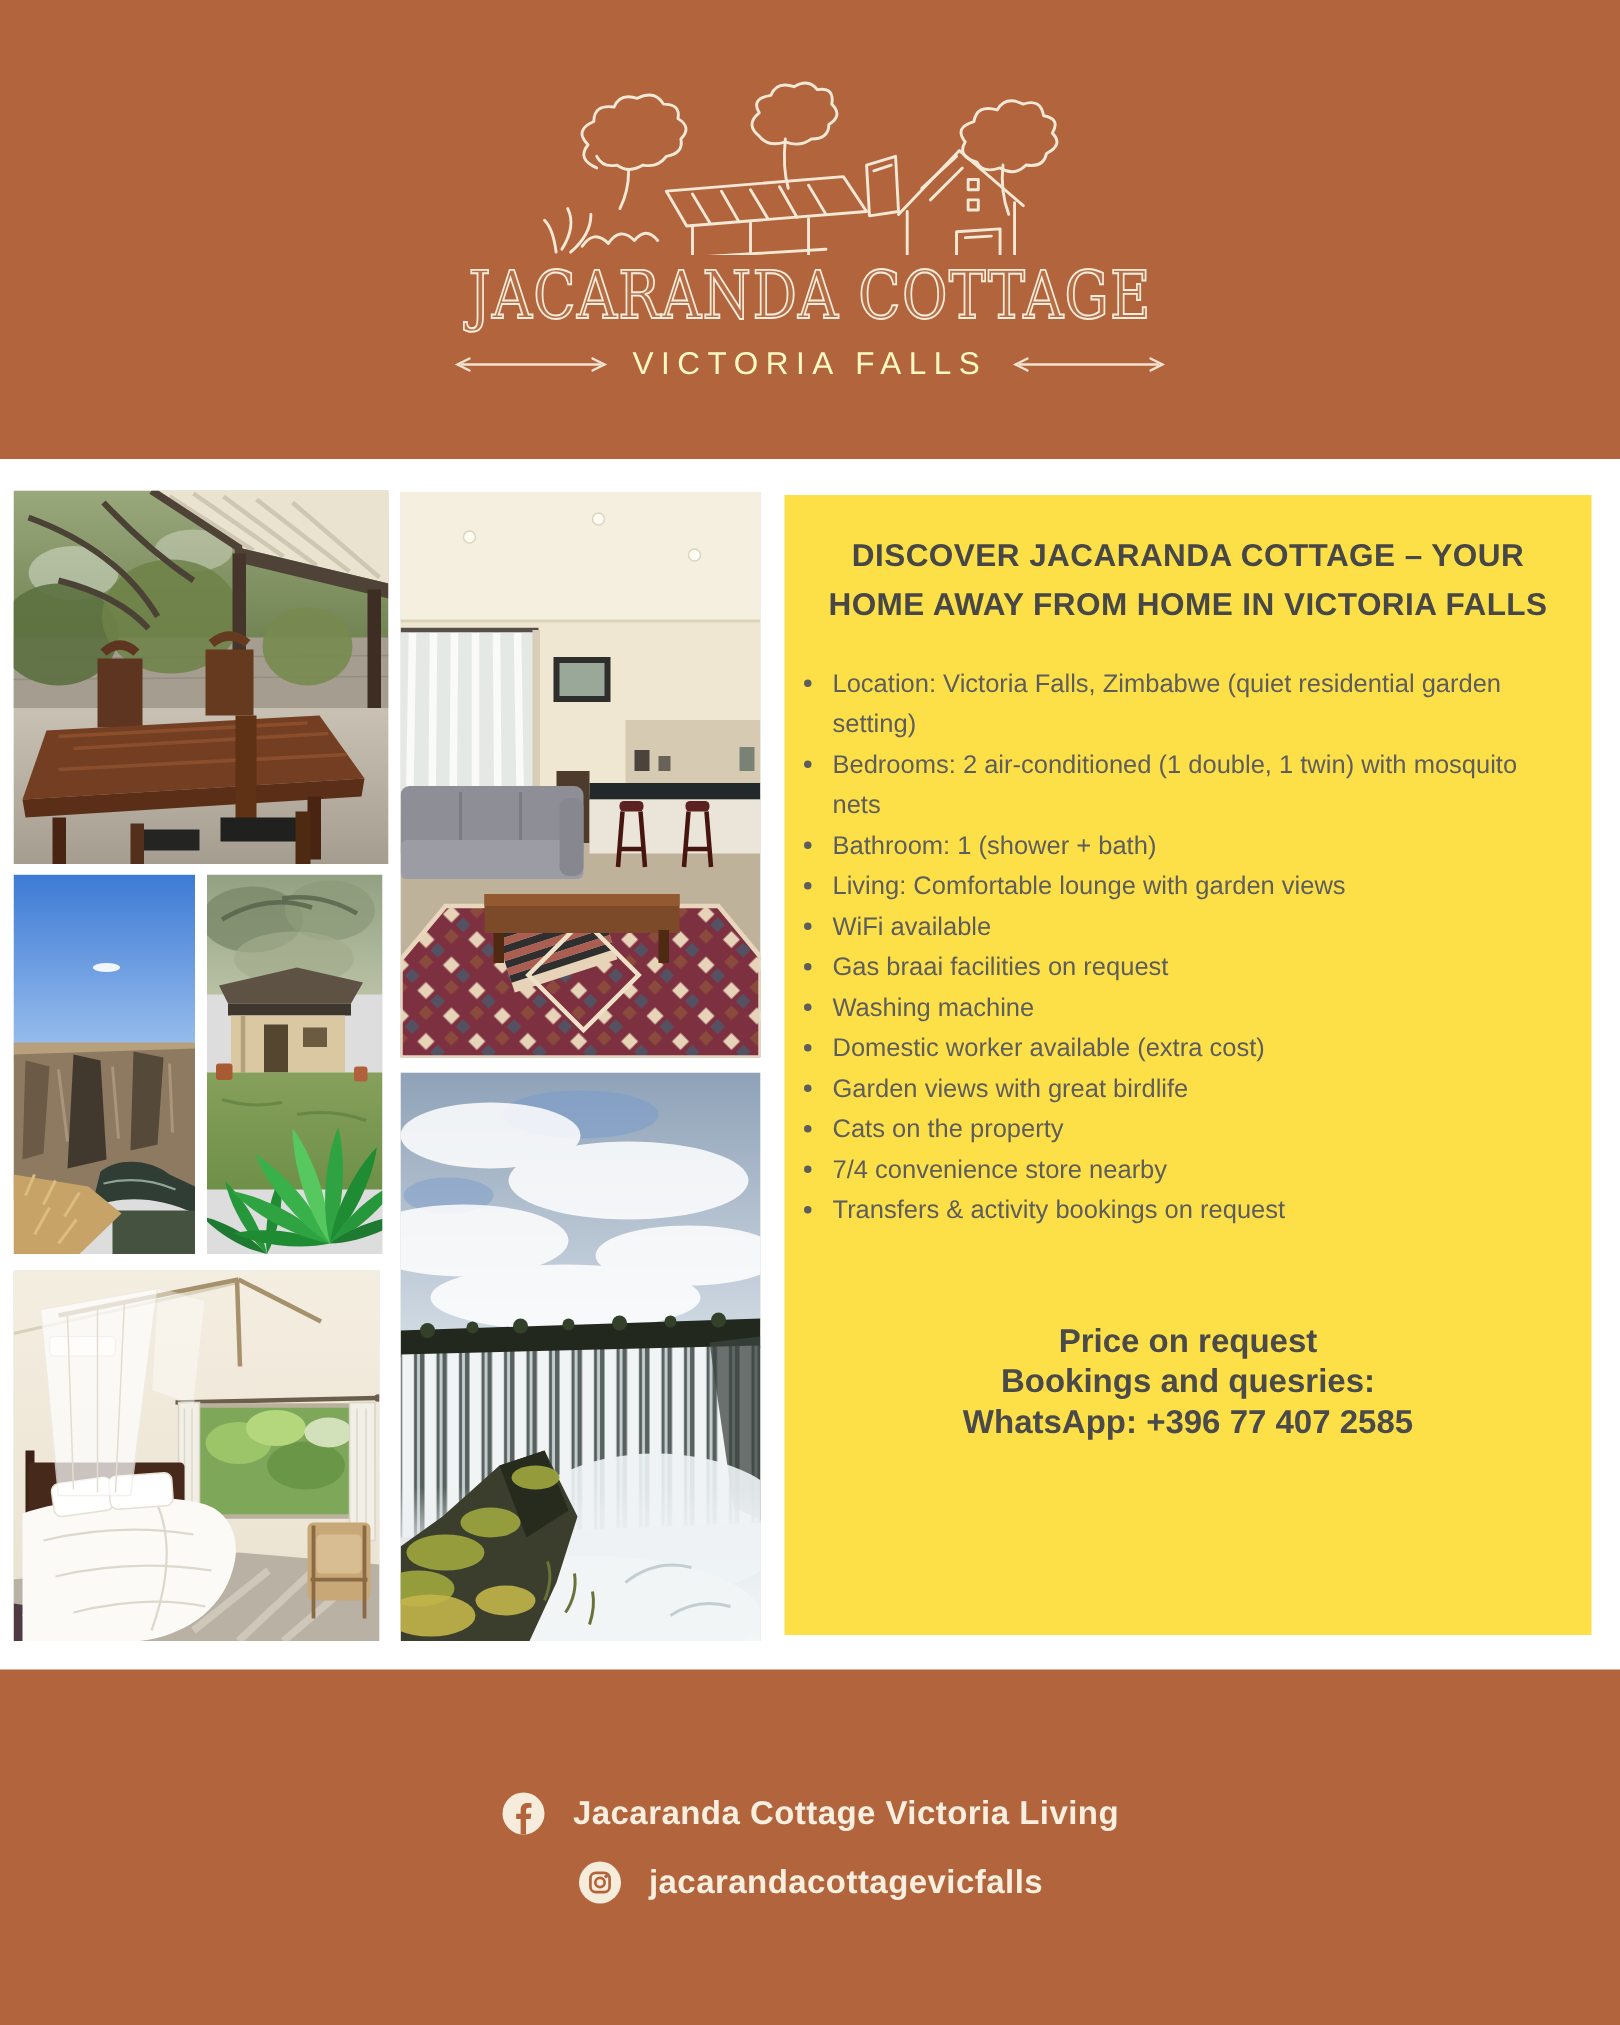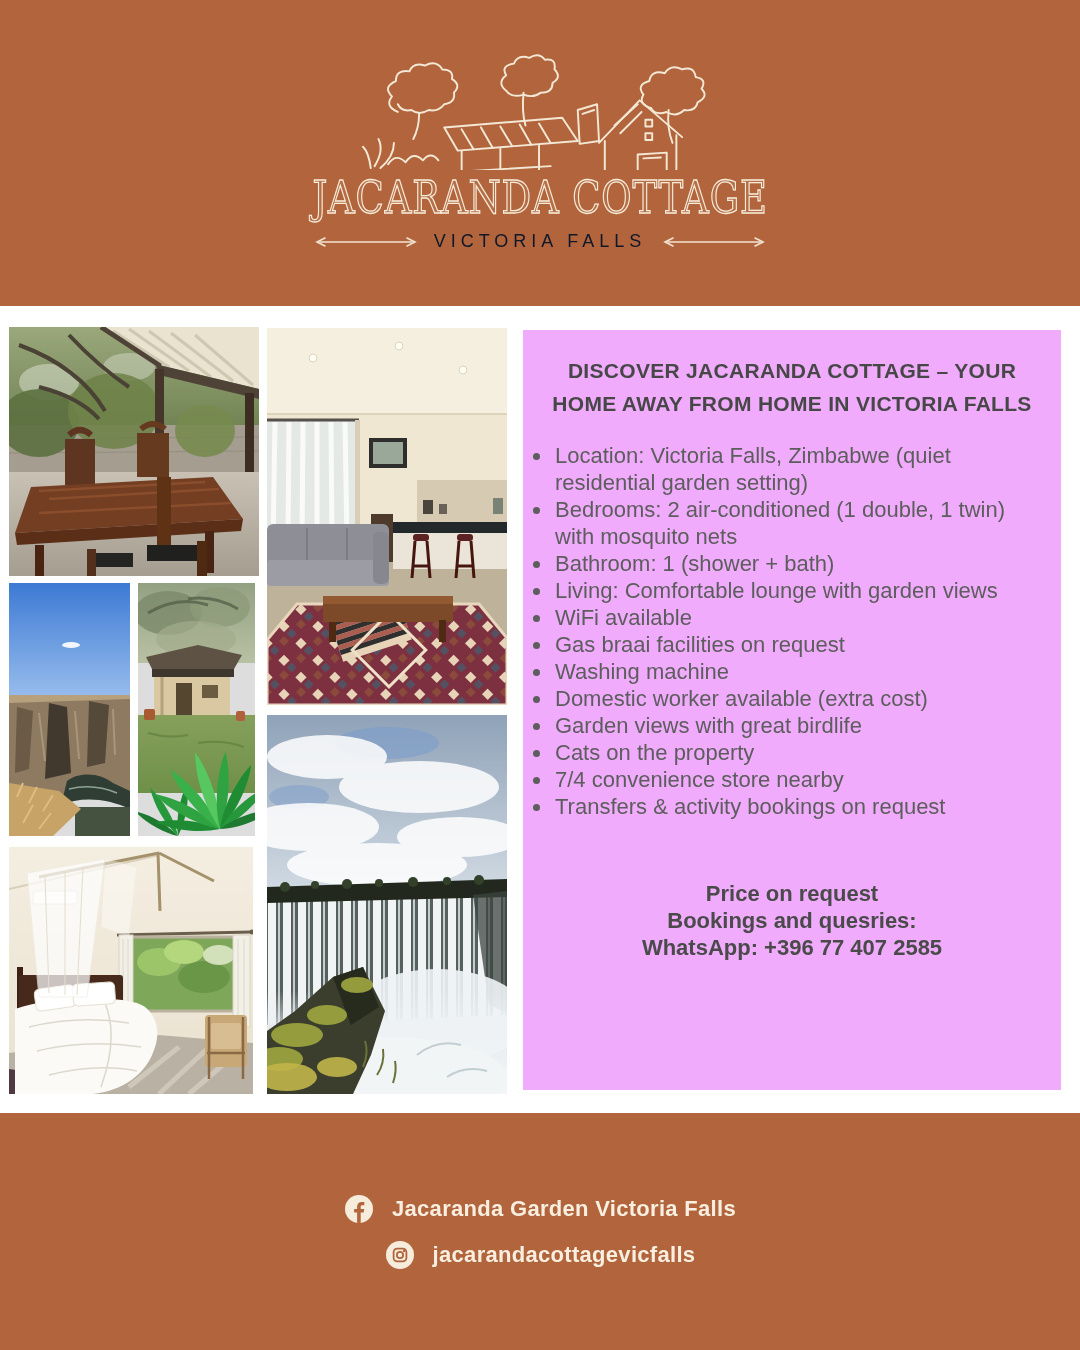--- a/index.html
+++ b/index.html
@@ -19,45 +19,45 @@
   .brand-name {
     margin: 2px 0 0; font-family: "DejaVu Serif", serif; font-weight: 400;
     font-size: 44px; letter-spacing: 1px; color: #f6ecdb;
     transform: scaleX(0.84); transform-origin: center; white-space: nowrap;
   }
   @supports (-webkit-text-stroke: 1px #000) {
     .brand-name { color: rgba(246,236,219,0.07); -webkit-text-stroke: 1.3px #f6ecdb; }
   }
   .subtitle-row { display: flex; align-items: center; gap: 16px; margin-top: 8px; }
   .brand-subtitle {
-    color: #0f172a; font-size: 18px; letter-spacing: 5px; font-weight: 400; white-space: nowrap;
+    color: #fef9c3; font-size: 21px; letter-spacing: 5px; font-weight: 400; white-space: nowrap;
   }
   
   .content { position: absolute; top: 306px; left: 0; width: 1080px; height: 807px; background: #fff; }
   .photo { position: absolute; margin: 0; overflow: hidden; background: #ddd; }
   .photo svg { display: block; width: 100%; height: 100%; }
   .p-dining    { left: 9px;   top: 21px;  width: 250px; height: 249px; }
   .p-living    { left: 267px; top: 22px;  width: 240px; height: 377px; }
   .p-gorge     { left: 9px;   top: 277px; width: 121px; height: 253px; }
   .p-garden    { left: 138px; top: 277px; width: 117px; height: 253px; }
   .p-bedroom   { left: 9px;   top: 541px; width: 244px; height: 247px; }
   .p-waterfall { left: 267px; top: 409px; width: 240px; height: 379px; }
   
   .panel {
     position: absolute; left: 523px; top: 24px; width: 538px; height: 760px;
-    background: #f0abfc; color: #5d5d5d;
+    background: #fde047; color: #5d5d5d;
   }
   .panel-heading {
     margin: 24px 14px 0; text-align: center; color: #474747;
     font-size: 21px; line-height: 33px; font-weight: bold; letter-spacing: 0.3px;
   }
   .panel-intro { margin: 24px 22px 0 8px; font-size: 17.5px; line-height: 32px; }
   .feature-list {
     margin: 22px 26px 0 12px; padding-left: 18px;
-    font-size: 22px; line-height: 27px; list-style: disc;
+    font-size: 17px; line-height: 27px; list-style: disc;
   }
   .feature-list li { padding-left: 2px; }
   .pricing {
     margin-top: 60px; text-align: center; color: #4a4a4a;
     font-size: 22px; line-height: 27px; font-weight: bold;
   }
   
   .footer {
     position: absolute; top: 1113px; left: 0; width: 1080px; height: 237px;
     background: #b2653c; display: flex; flex-direction: column;
@@ -459,21 +459,21 @@
         <svg width="30" height="30" viewBox="0 0 30 30">
           <defs>
               <clipPath id="fb-clip">
                 <circle cx="15" cy="15" r="14"></circle>
               </clipPath>
             </defs>
           <circle cx="15" cy="15" r="14" fill="#f6ecdb"></circle>
           <path clip-path="url(#fb-clip)" fill="#b2653c" d="M16.7 29 V18.6 h3 l.5 -3.5 h-3.5 v-2.2 c0 -1 .35 -1.7 1.75 -1.7 h1.85 V8.1 c-.32 -.05 -1.42 -.14 -2.7 -.14 -2.68 0 -4.5 1.63 -4.5 4.62 v2.52 H10.1 v3.5 h3 V29 Z"></path>
         </svg>
       </span>
-      <span class="label">Jacaranda Garden Victoria Falls</span>
+      <span class="label">Jacaranda Cottage Victoria Living</span>
     </div>
     <div class="f-row">
       <span class="f-icon">
         <svg width="30" height="30" viewBox="0 0 30 30">
           <circle cx="15" cy="15" r="14" fill="#f6ecdb"></circle>
           <rect x="8.6" y="8.6" width="12.8" height="12.8" rx="3.6" fill="none" stroke="#b2653c" stroke-width="1.8"></rect>
           <circle cx="15" cy="15" r="3.1" fill="none" stroke="#b2653c" stroke-width="1.8"></circle>
           <circle cx="19.1" cy="10.9" r="1.2" fill="#b2653c"></circle>
         </svg>
       </span>

